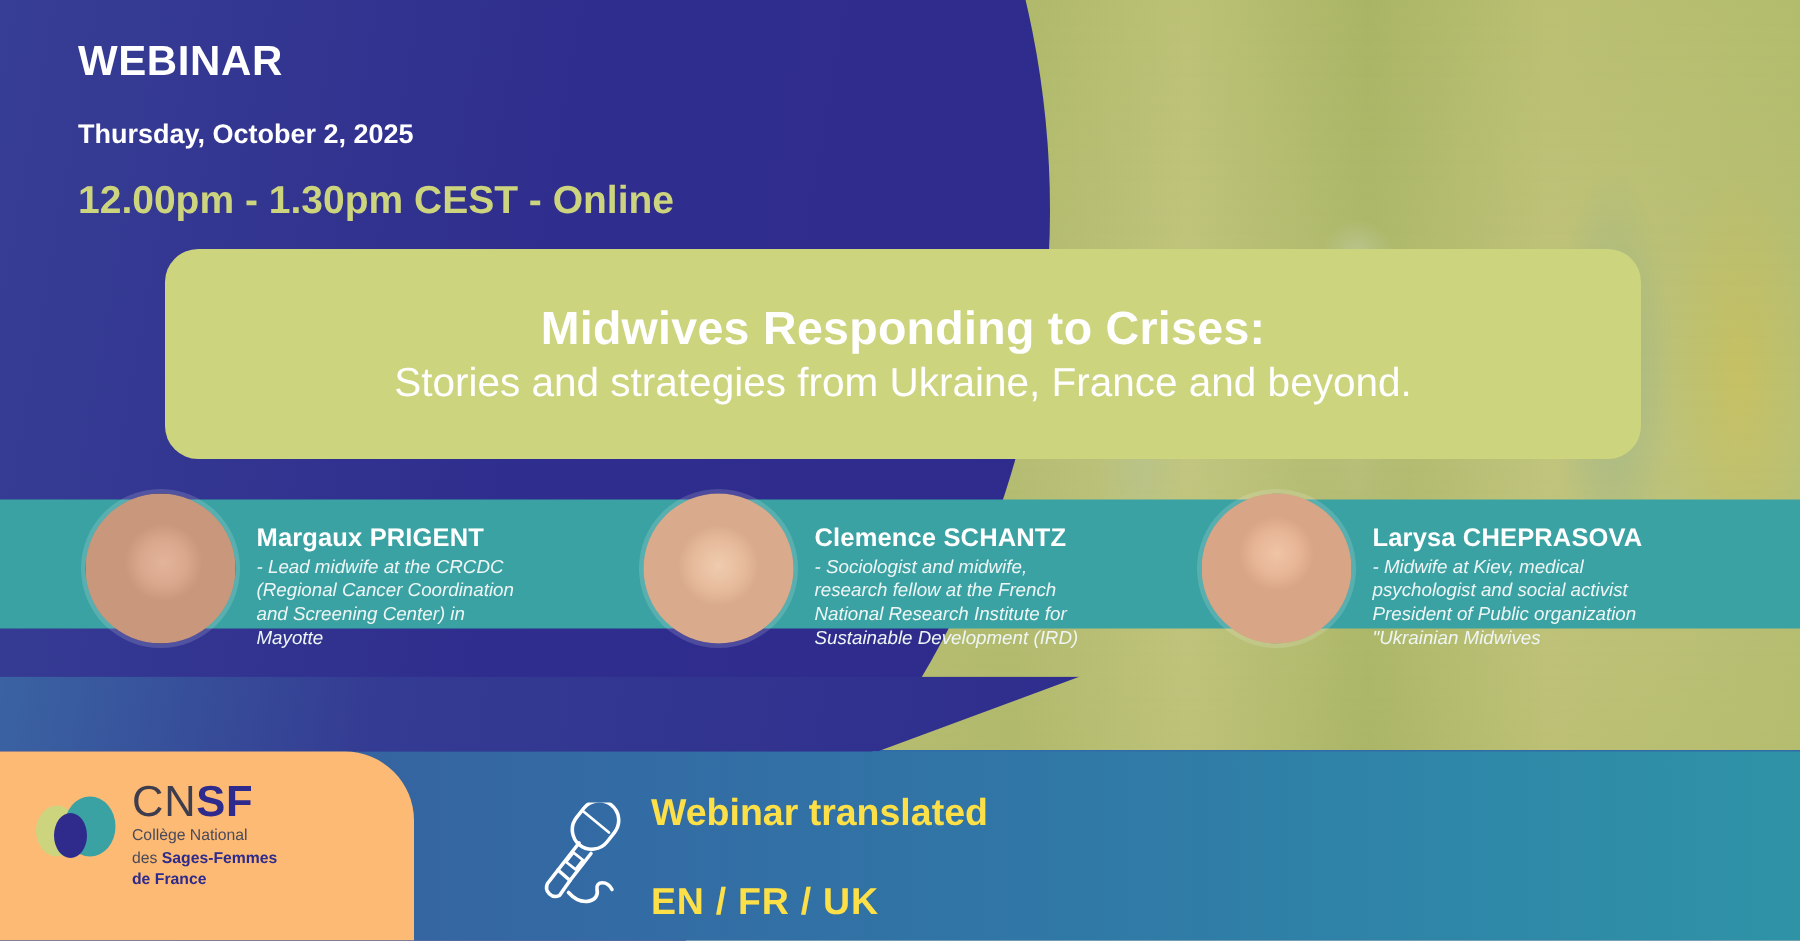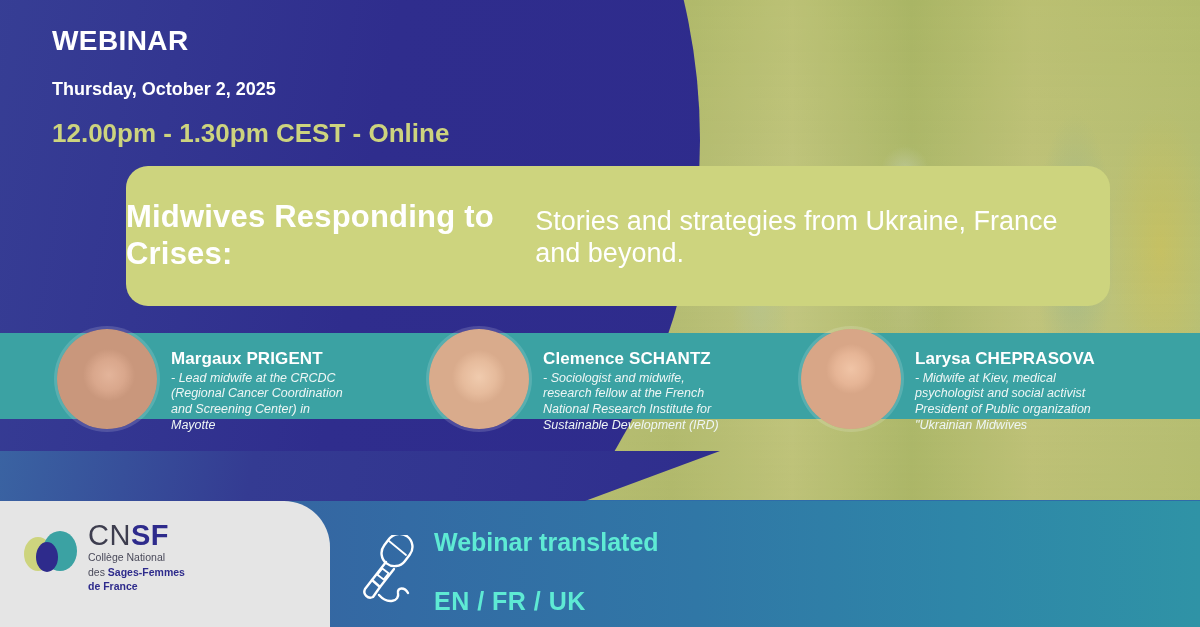--- a/index.html
+++ b/index.html
@@ -39,23 +39,23 @@
 
   
   .navy-disc{
     position:absolute;left:-520px;top:-470px;
     width:1220px;height:1220px;border-radius:50%;
     background:linear-gradient(100deg,#3a6aa6 0%,#3a63a2 10%,#373f95 40%,#2f2d8d 70%,#2e2b8c 100%);
   }
 
   
   .title-banner{
-    position:absolute;left:126px;top:166px;width:984px;height:140px;
+    position:absolute;left:110px;top:166px;width:984px;height:140px;
     border-radius:22px;background:#cdd47e;
-    display:flex;align-items:center;justify-content:center;
+    display:flex;flex-direction:column;align-items:center;justify-content:center;
   }
   .title-main{
     color:#ffffff;font-size:31px;font-weight:bold;letter-spacing:.2px;
     line-height:1.18;margin:0;
   }
   .title-sub{
     color:#ffffff;font-size:27px;font-weight:normal;line-height:1.2;margin:2px 0 0 0;
   }
 
   
@@ -101,40 +101,40 @@
     background:linear-gradient(100deg,#3a63a2 0%,#343b92 35%,#2f2d8d 100%);
     clip-path:polygon(0 0,720px 0,585px 50px,0 50px);
   }
 
   
   .bottom-bar{
     position:absolute;left:0;top:501px;width:1200px;height:126px;
     background:linear-gradient(90deg,#3a63a2 0%,#37609f 12%,#336ba4 34%,#3077a6 58%,#2e86a8 80%,#2f93a6 100%);
   }
   .white-card{
-    position:absolute;left:0;top:501px;width:330px;height:126px;
-    background:#e5e5e5;border-radius:0 46px 0 0;
+    position:absolute;left:0;top:501px;width:276px;height:126px;
+    background:#fdba74;border-radius:0 46px 0 0;
     display:flex;align-items:center;
   }
 
   
   .cnsf{position:absolute;left:20px;top:24px;width:170px;}
   .cnsf-marks{position:absolute;left:0;top:4px;width:62px;height:48px;}
   .cnsf-text{position:absolute;left:68px;top:-4px;}
   .cnsf-acr{font-size:29px;font-weight:300;color:#3d3d4e;letter-spacing:.5px;line-height:1;}
   .cnsf-acr b{font-weight:bold;color:#2e2b8c;}
   .cnsf-l1,.cnsf-l2,.cnsf-l3{font-size:10.5px;color:#4a4a5a;line-height:1.4;}
   .cnsf-l2 b,.cnsf-l3{color:#2e2b8c;font-weight:bold;}
 
   
   .translate{
     position:absolute;left:358px;top:527px;display:flex;align-items:center;
   }
   .mic{width:62px;height:74px;flex:0 0 auto;}
-  .tr-text{margin-left:14px;color:#5eead4;}
+  .tr-text{margin-left:14px;color:#fde047;}
   .tr-l1{font-size:25px;font-weight:bold;line-height:1.22;}
   .tr-l2{font-size:25px;font-weight:bold;line-height:1.22;letter-spacing:.5px;margin-top:28px;}
 </style>
 </head>
 <body>
 
 <div class="poster">
 
   <div class="photo"></div>
   <div class="photo-tint"></div>

